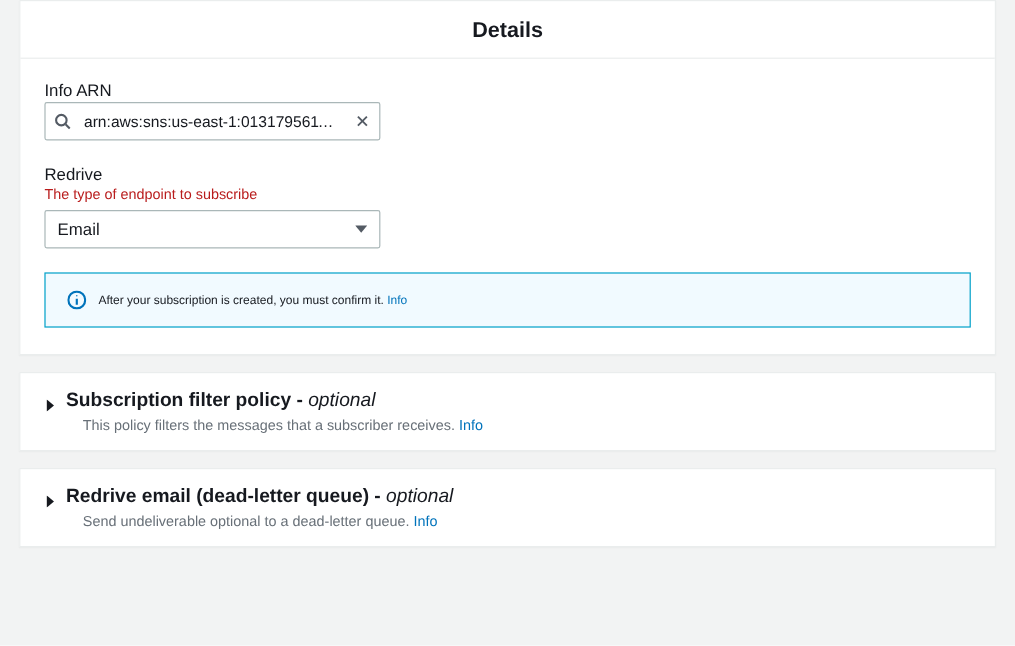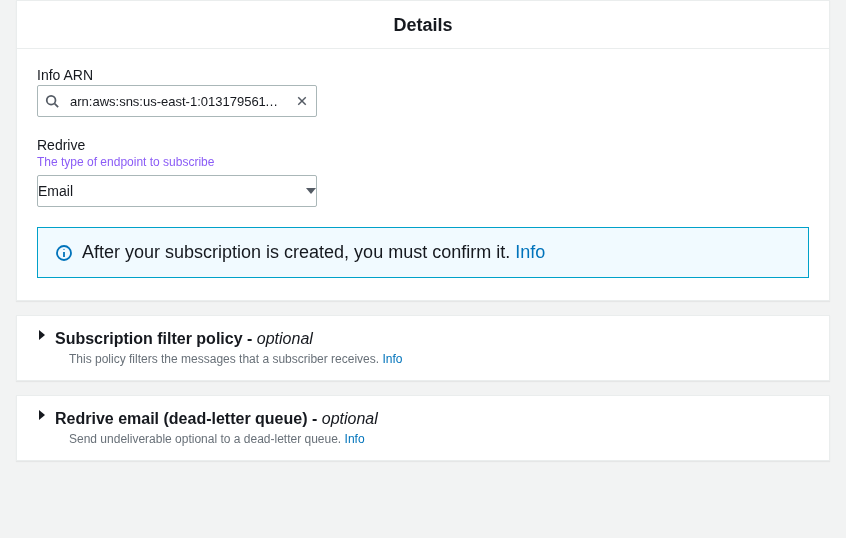--- a/index.html
+++ b/index.html
@@ -27,21 +27,21 @@
   }
   .panel-body { padding: 18px 20px 22px 20px; }
   .field { margin-bottom: 20px; }
   .field-label {
     font-size: 14px;
     color: #16191f;
     margin-bottom: 2px;
   }
   .field-desc {
     font-size: 12px;
-    color: #8b5cf6;
+    color: #b91c1c;
     margin-bottom: 6px;
   }
   .input-wrap {
     position: relative;
     width: 280px;
     border: 1px solid #aab7b8;
     border-radius: 2px;
     background: #fff;
     display: flex;
     align-items: center;
@@ -82,46 +82,46 @@
   }
   .select-wrap {
     position: relative;
     width: 280px;
     border: 1px solid #aab7b8;
     border-radius: 2px;
     background: #fff;
     height: 32px;
     display: flex;
     align-items: center;
-    padding: 0 0;
+    padding: 0 10px;
     cursor: pointer;
   }
   .select-value { flex: 1; font-size: 14px; }
   .select-caret { color: #545b64; }
   .redacted {
     background: #000;
     height: 14px;
     width: 150px;
     border-radius: 6px;
     margin: 2px 2px 2px 6px;
   }
   .alert {
     border: 1px solid #00a1c9;
     background: #f1faff;
     padding: 14px 18px;
     display: flex;
     align-items: center;
     gap: 10px;
-    font-size: 18px;
+    font-size: 10px;
     color: #16191f;
   }
   .alert .info-icon { color: #0073bb; display:flex; }
   .link { color: #0073bb; cursor: pointer; }
   .exp-panel { background:#fff; border:1px solid #eaeded; box-shadow:0 1px 1px rgba(0,0,0,0.05); padding: 14px 20px 14px 20px; margin-top: 14px; }
-  .exp-header { display:flex; align-items:flex-start; gap:8px; cursor:pointer; }
+  .exp-header { display:flex; align-items:flex-end; gap:8px; cursor:pointer; }
   .exp-caret { display:flex; color:#16191f; }
   .exp-title { font-size:16px; font-weight:700; }
   .exp-title .optional { font-style: italic; font-weight: 400; }
   .exp-desc { font-size:12px; color:#687078; margin-top:4px; margin-left: 32px; }
   svg { display:block; }
 </style>
 </head>
 <body>
 
 <div class="panel">

